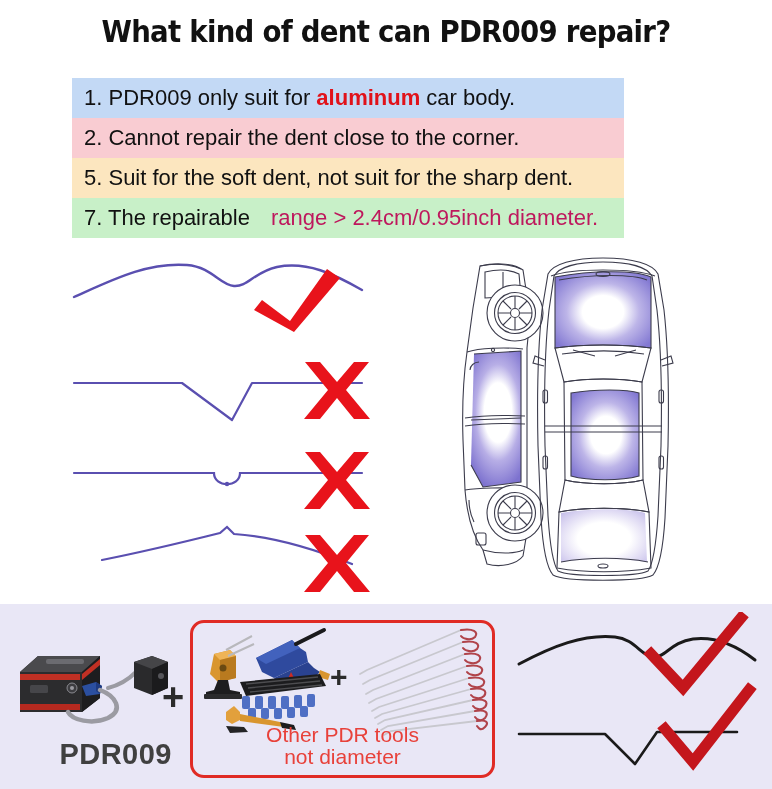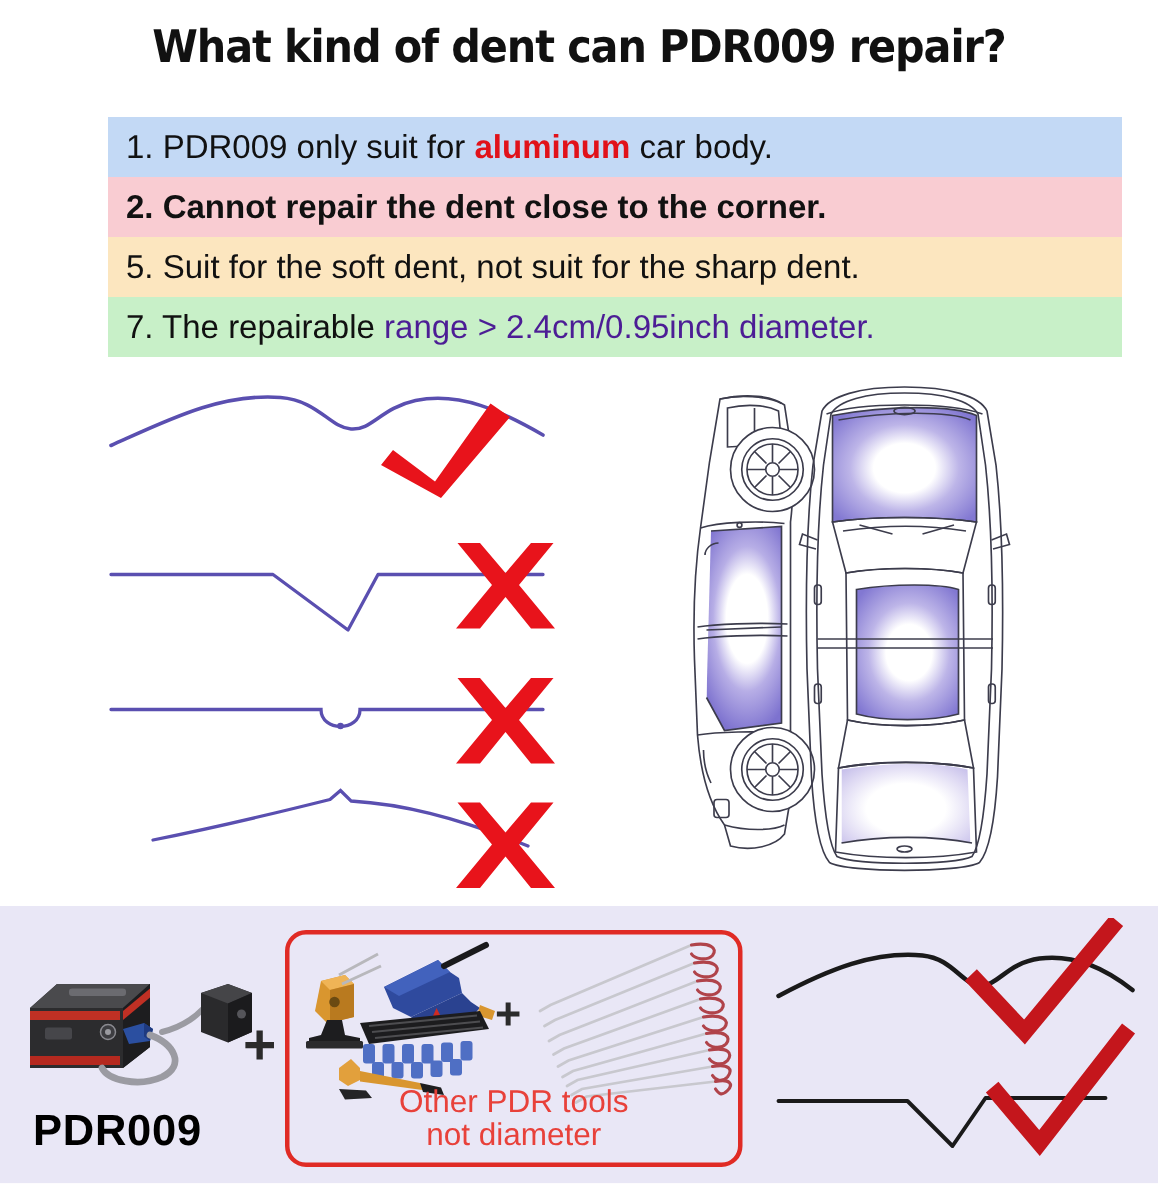--- a/index.html
+++ b/index.html
@@ -32,38 +32,39 @@
     color: #111111;
     transform: scaleX(0.92);
     white-space: nowrap;
   }
 
   
   #bullets {
     position: absolute;
     left: 72px;
     top: 78px;
-    width: 676px;
+    width: 552px;
   }
   .band {
     height: 40px;
     line-height: 40px;
     padding-left: 12px;
     box-sizing: border-box;
     font-size: 22px;
     color: #111111;
     white-space: nowrap;
     overflow: hidden;
   }
   .band .hl-bold {
     color: #e1121a;
     font-weight: bold;
   }
   .band .hl {
-    color: #4c1d95;
+    color: #be185d;
+    margin-left: 15px;
   }
 
   
   #dentpanel {
     position: absolute;
     left: 62px;
     top: 252px;
     width: 380px;
     height: 345px;
   }
@@ -102,22 +103,22 @@
     font-weight: bold;
     color: #2b2b2b;
     line-height: 1;
     font-family: "Liberation Sans", sans-serif;
   }
   #pdr-label {
     position: absolute;
     left: 22px;
     top: 134px;
     width: 150px;
-    text-align: left;
-    color: #000000;
+    text-align: right;
+    color: #404040;
     font-weight: bold;
     font-size: 29px;
     letter-spacing: 0.5px;
   }
   #tools-caption {
     position: absolute;
     left: 200px;
     top: 120px;
     width: 285px;
     text-align: center;
@@ -129,21 +130,21 @@
 </style>
 </head>
 <body>
 
 <div id="page">
 
   <div id="title">What kind of dent can PDR009 repair?</div>
 
   <div id="bullets">
     <div class="band" style="background: rgb(195, 217, 245);"><span>1. PDR009 only suit for </span><span class="hl-bold">aluminum</span><span> car body.</span></div>
-    <div class="band" style="background: rgb(249, 204, 210); font-weight: bold;"><span>2. Cannot repair the dent close to the corner.</span></div>
+    <div class="band" style="background: rgb(249, 204, 210);"><span>2. Cannot repair the dent close to the corner.</span></div>
     <div class="band" style="background: rgb(252, 230, 191);"><span>5. Suit for the soft dent, not suit for the sharp dent.</span></div>
     <div class="band" style="background: rgb(200, 240, 200);"><span>7. The repairable </span><span class="hl">range &gt; 2.4cm/0.95inch diameter.</span></div>
   </div>
 
   <svg id="dentpanel" viewBox="0 0 380 345">
 
     <path d="M 12 45 C 50 28, 85 10, 125 13 C 150 15, 158 33, 172 34 C 186 35, 192 20, 215 15 C 245 9, 272 22, 300 38" fill="none" stroke="#5a4fb0" stroke-width="2.4" stroke-linecap="round"></path>
 
     <g>
       <path d="M 200 48 L 228 69 L 265 17 L 278 26 L 232 80 L 192 58 Z" fill="#e8131b"></path>

